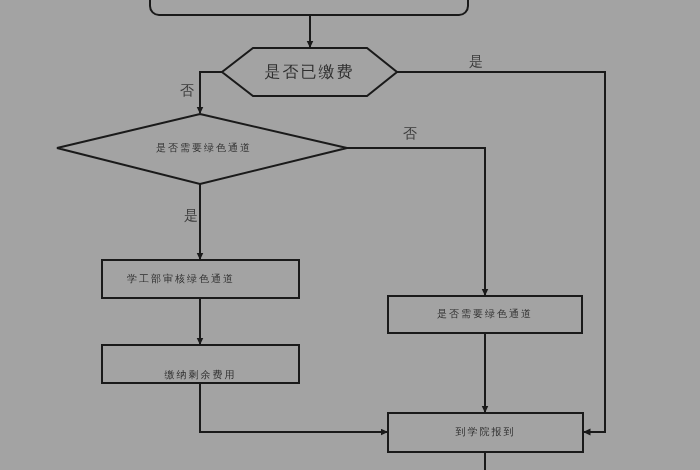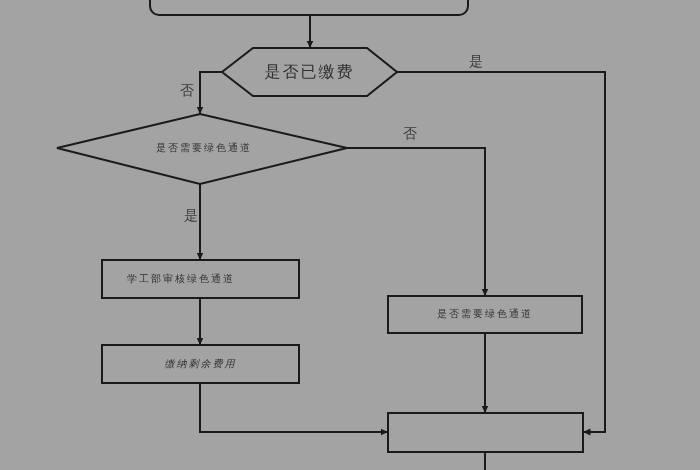--- a/index.html
+++ b/index.html
@@ -77,24 +77,25 @@
   </svg>
 
   <div class="node-label" style="left:150px; top:-15px; width:318px;">迎新系统查询缴费信息</div>
 
   <div class="node-label" style="left:222px; top:63px; width:175px; font-size:16px;">是否已缴费</div>
 
   <div class="node-label" style="left:60px; top:139px; width:288px;">是否需要绿色通道</div>
 
   <div class="node-label" style="left:102px; top:270px; width:158px;">学工部审核绿色通道</div>
 
-  <div class="node-label" style="left:102px; top:355px; width:197px;font-style:italic;">缴纳剩余费用</div>
+  <div class="node-label" style="left:102px; top:366px; width:197px;">缴纳剩余费用</div>
 
   <div class="node-label" style="left:388px; top:305px; width:194px;">是否需要绿色通道</div>
 
+  <div class="node-label" style="left:388px; top:423px; width:195px;">到学院报到</div>
 
   <div class="edge-label" style="left:180px; top:82px;">否</div>
 
   <div class="edge-label" style="left:469px; top:53px;">是</div>
 
   <div class="edge-label" style="left:184px; top:207px;">是</div>
 
   <div class="edge-label" style="left:403px; top:125px;">否</div>
 
 </div>

